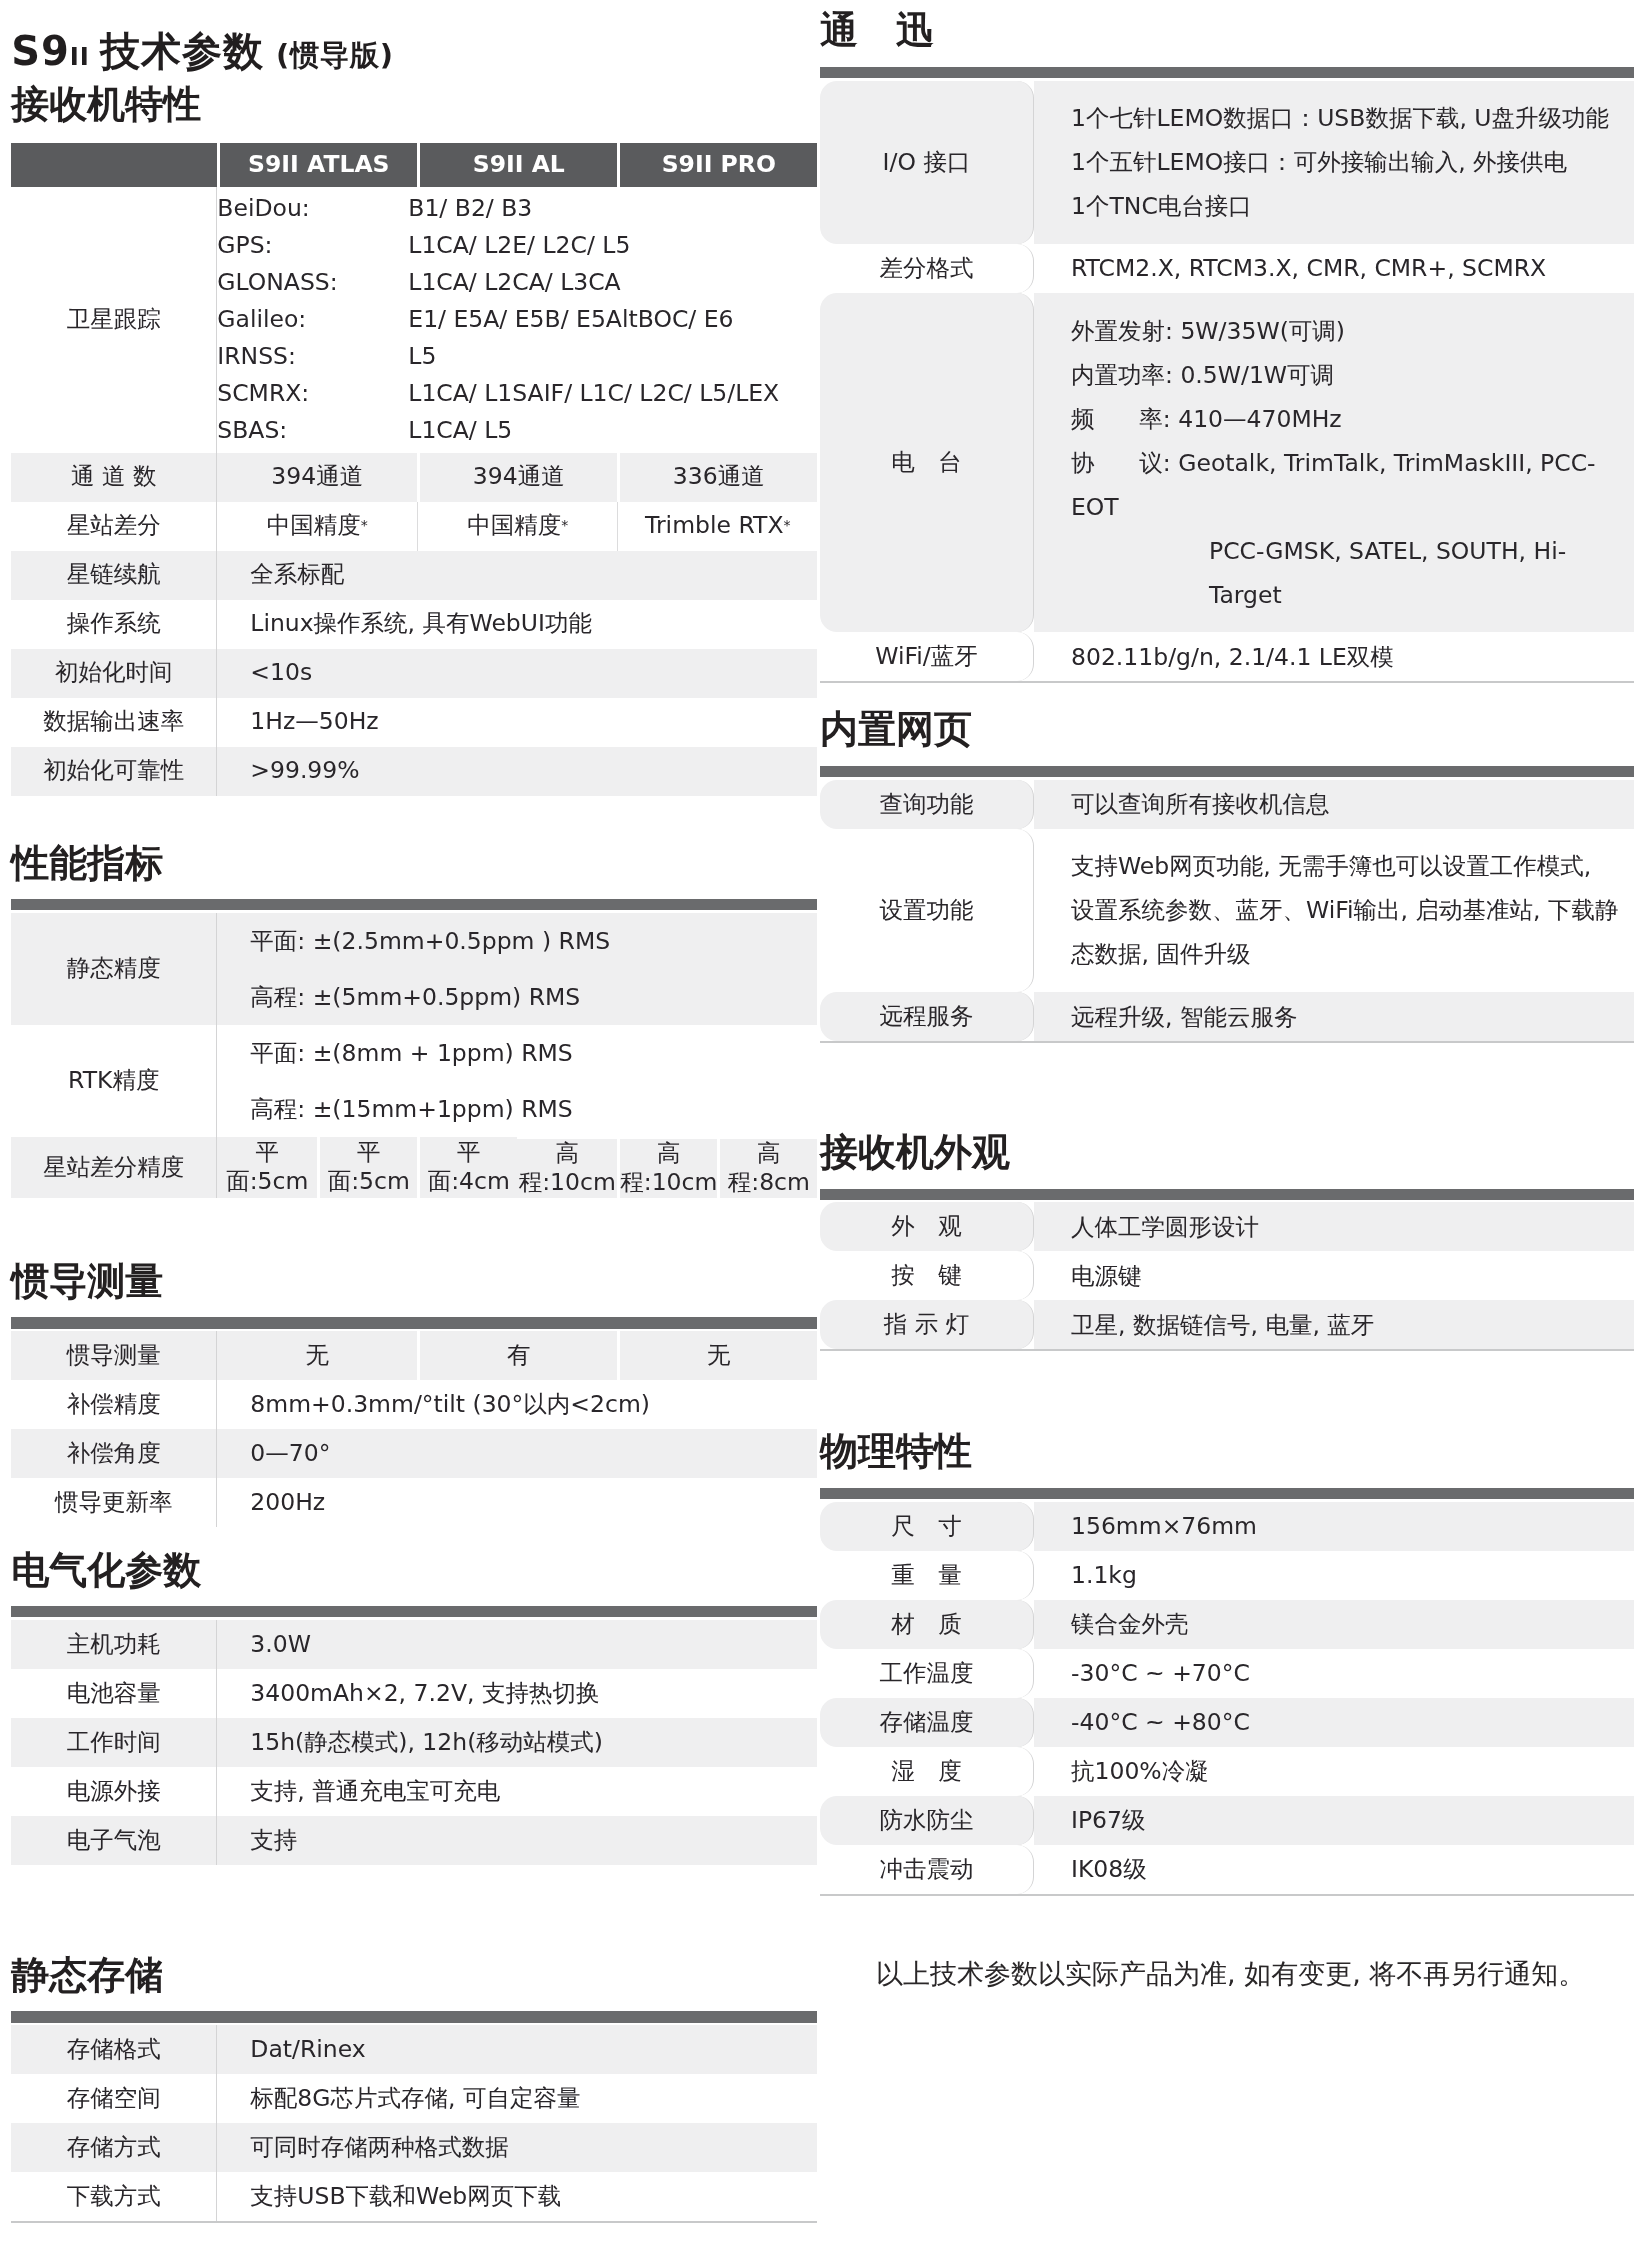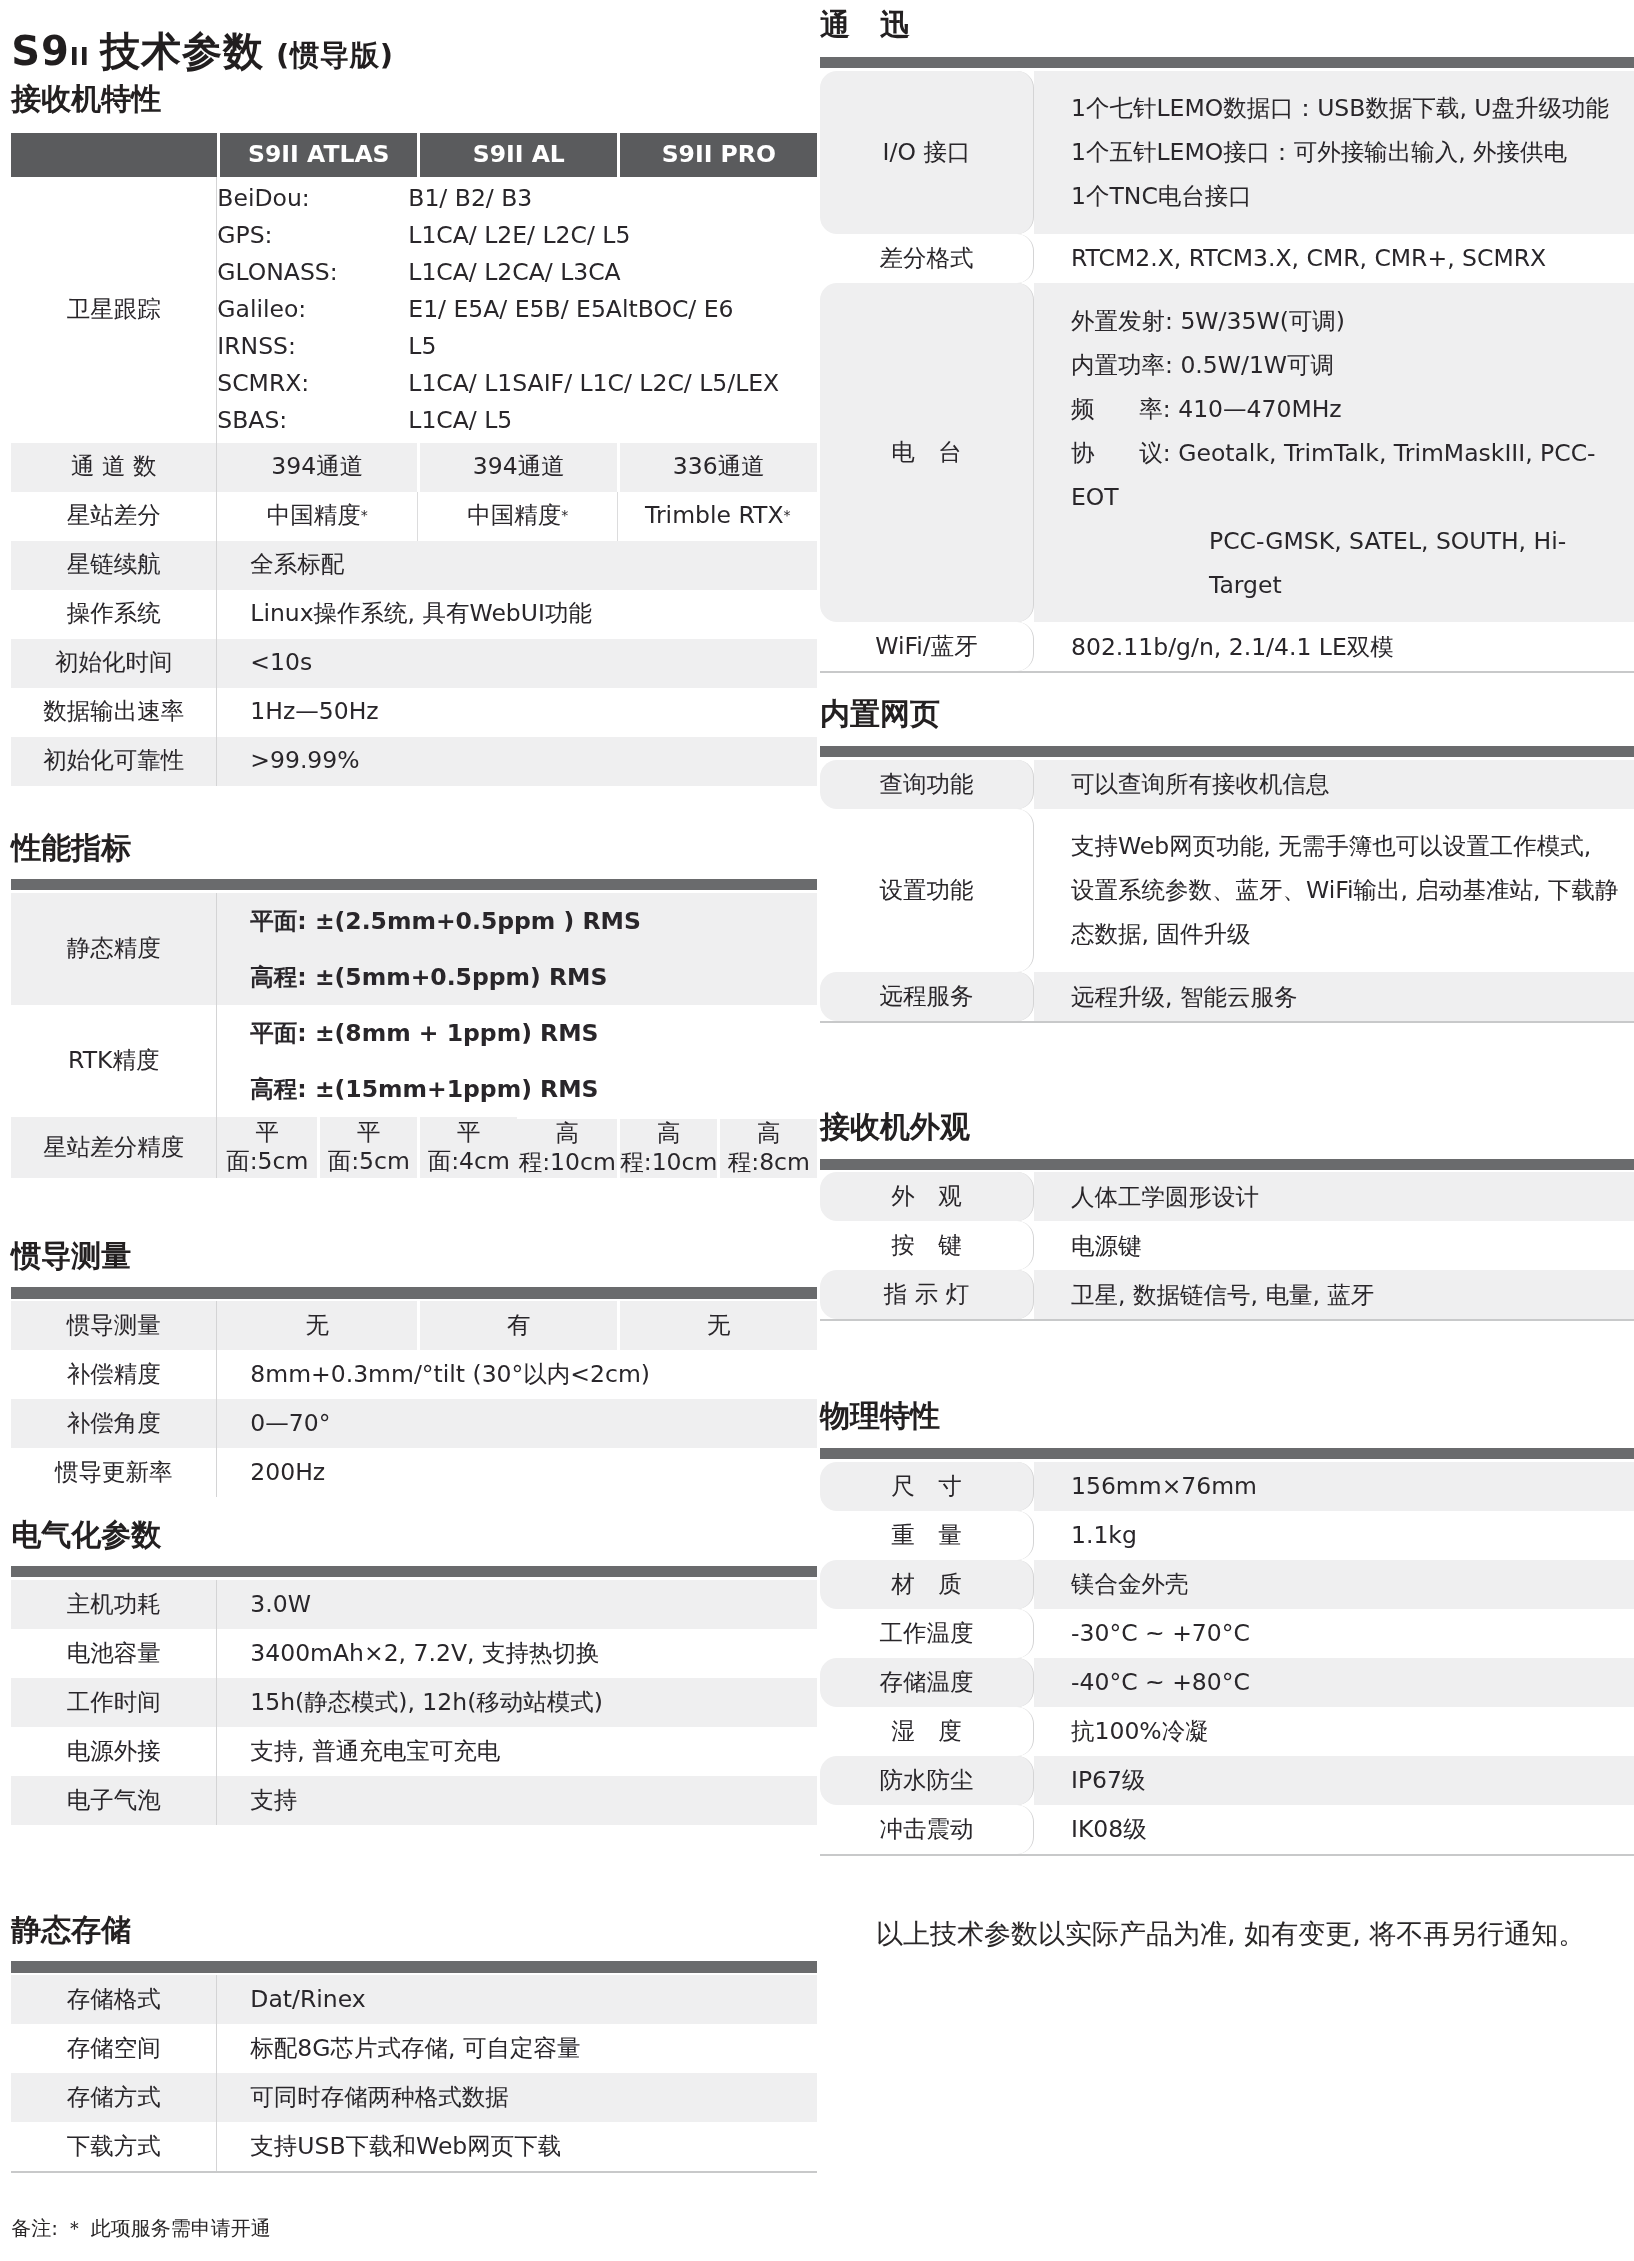--- a/index.html
+++ b/index.html
@@ -11,21 +11,21 @@
   body{font-family:"DejaVu Sans","Liberation Sans",sans-serif;color:var(--tx);}
   .page{position:relative;width:1634px;height:2261px;background:#fff;overflow:hidden;padding-left:47px;}
   .col-left{position:absolute;left:11.3px;top:24.4px;width:806px;}
   .col-right{position:absolute;left:820px;top:5.2px;width:814px;}
 
   .doc-title{font-size:40px;font-weight:700;letter-spacing:0.9px;color:#211e1f;}
   .doc-title .gen{font-size:24.4px;font-weight:700;}
   .doc-title .tt{margin-left:10.5px;}
   .doc-title .variant{font-size:29px;margin-left:12.2px;}
 
-  .sec-title{font-size:30px;font-weight:700;color:#232021;}
+  .sec-title{font-size:38px;font-weight:700;color:#232021;}
   .sec-bar{height:11.3px;background:var(--bar);margin-top:10.5px;margin-bottom:2.6px;}
   .tbl,.rtbl{width:100%;}
   .tbl-bb{border-bottom:2.6px solid var(--bb);}
   .rtbl{border-bottom:2.6px solid var(--bb);}
 
   
   .sec-receiver .tbl{margin-top:12.2px;}
   .sec-performance{margin-top:42px;}
   .sec-ins{margin-top:58px;}
   .sec-electrical{margin-top:17.4px;}
@@ -43,21 +43,21 @@
   .rw .c2,.rw .c3{border-left:1.7px solid var(--div2);}
   .hdr{min-height:44px;}
   .hdr .cell{background:var(--hd);color:#fff;font-weight:600;}
   .hdr .lab{border-right:none;}
   .hdr .c1,.hdr .c2,.hdr .c3{border-left:3.5px solid #fff;}
   sup{font-size:0.6em;vertical-align:super;}
 
   .trkwrap{flex-direction:column;align-items:stretch;justify-content:center;min-height:262px;padding:3.5px 0;}
   .trk{display:flex;line-height:37px;}
   .trk .n{width:181px;text-align:left;margin-right:10px;flex:none;}
-  .val2{flex-direction:column;align-items:flex-start;justify-content:center;padding-left:33px;line-height:56px;min-height:112px;font-weight:bold;}
+  .val2{flex-direction:column;align-items:flex-start;justify-content:center;padding-left:33px;line-height:56px;min-height:112px;}
   .subwrap{display:flex;flex-direction:row;}
   .subrow{display:grid;grid-template-columns:1fr 1fr 1fr;flex:1;}
   .subrow .cell{min-height:51px;}
   .subrow + .subrow{border-top:2.6px solid #fff;}
 
   
   .sec-comm{margin-top:0;}
   .sec-webpage{margin-top:21px;}
   .sec-dataout{margin-top:30px;}
   .sec-appearance{margin-top:84px;}

